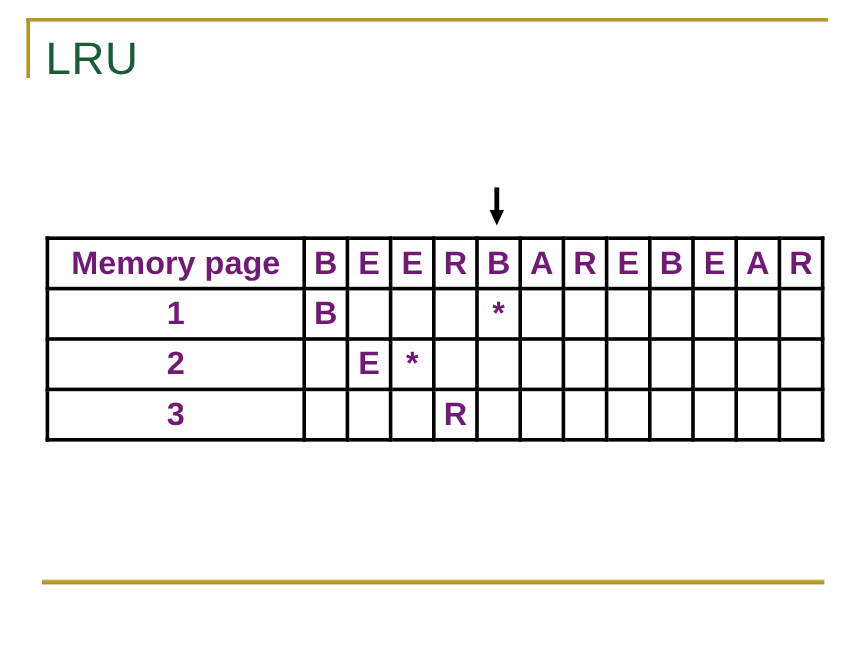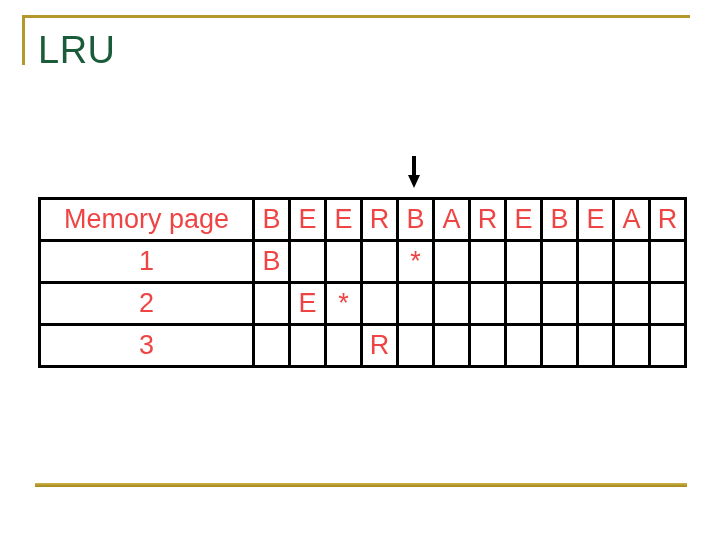--- a/index.html
+++ b/index.html
@@ -49,23 +49,24 @@
     border-collapse: collapse;
     table-layout: fixed;
   }
   table.lru td {
     border: 3px solid var(--table-line-black, #000000);
     height: 39px;
     padding: 0;
     text-align: center;
     vertical-align: middle;
     font-size: 27px;
-    color: #ef4444;
+    color: #701a75;
     background: #ffffff;
     overflow: hidden;
+    font-weight: bold;
   }
   td.labelcell { width: 211px; }
   td.lcell     { width: 33px;  }
   td.pagemark  { color: var(--page-letter-purple, #C583DC); }
   td.star {
     color: var(--hit-star-red, #CC1111);
     font-size: 26px;
     vertical-align: top;
     line-height: 1.35;
   }

